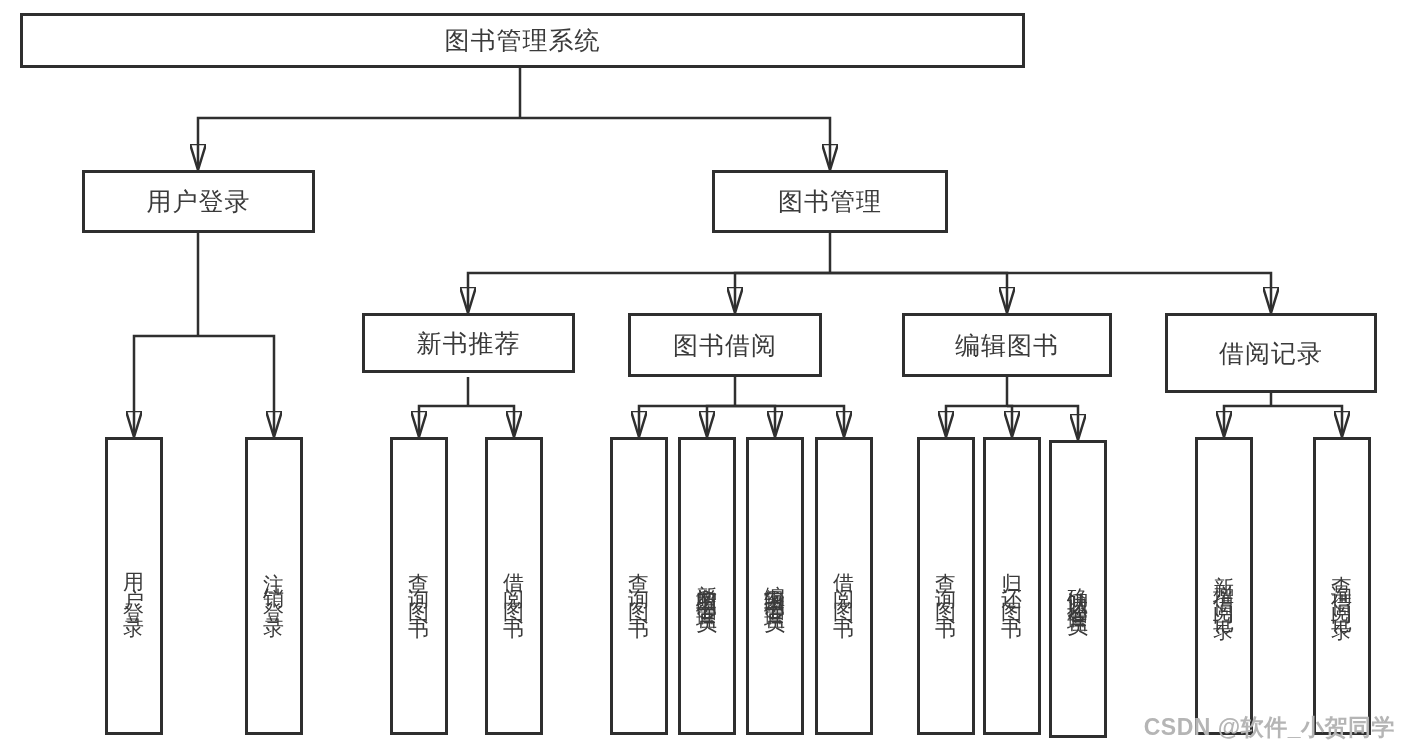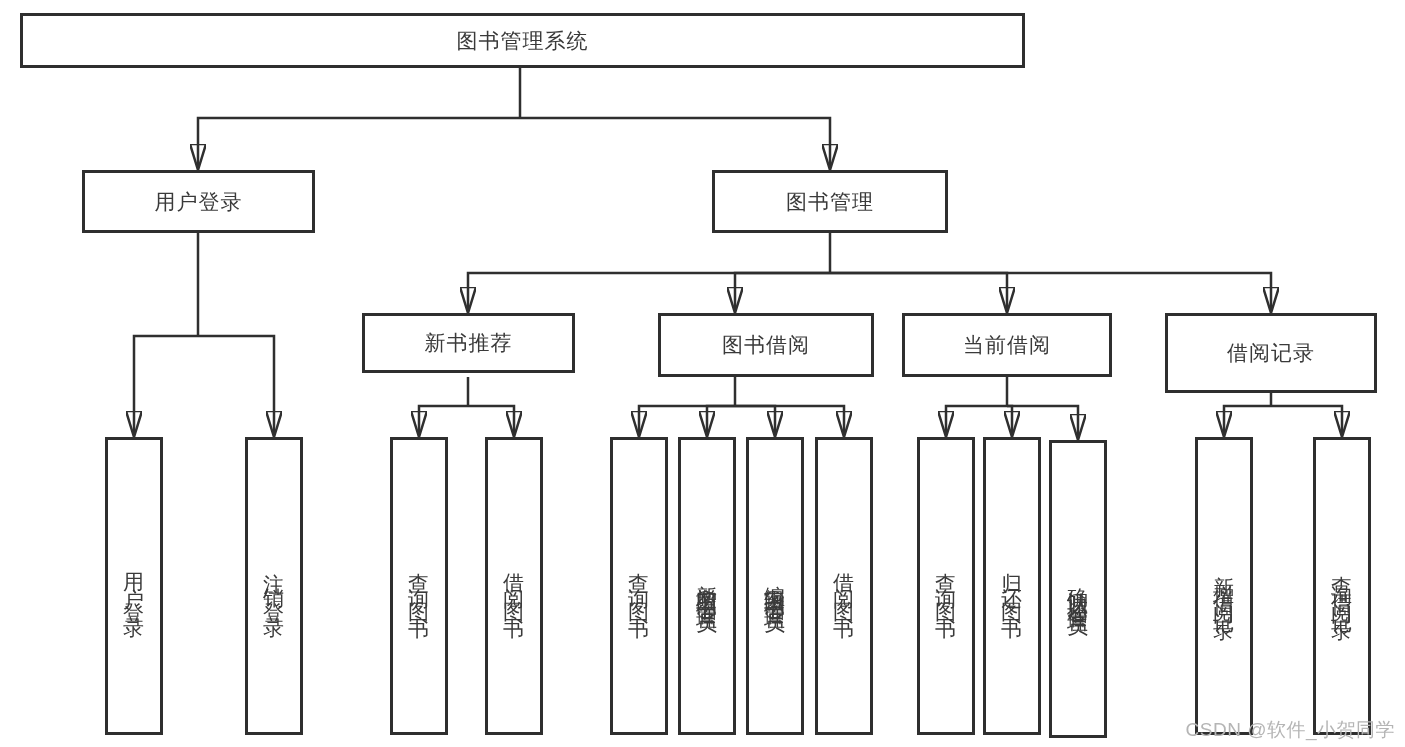--- a/index.html
+++ b/index.html
@@ -12,42 +12,42 @@
     color:#3a3a3a;
   }
   .wires{position:absolute;left:0;top:0;z-index:0;}
   .wires path{stroke:#2f2f2f;stroke-width:2.5;fill:none;}
   .box{
     position:absolute;box-sizing:border-box;
     background:#ffffff;border:3px solid #2f2f2f;
     display:flex;align-items:center;justify-content:center;
     z-index:1;text-align:center;
   }
-  .box.h span{font-size:21px;letter-spacing:1px;white-space:nowrap;}
+  .box.h span{font-size:25px;letter-spacing:1px;white-space:nowrap;}
   .box.v span{
     writing-mode:vertical-rl;
     text-orientation:mixed;
     font-size:21px;
     line-height:1;
     white-space:nowrap;
   }
   .len4{letter-spacing:15px;}
   .len6{letter-spacing:9px;}
   .len9{letter-spacing:4px;}
   .watermark{
     position:absolute;right:10px;bottom:4px;
-    font-size:19px;color:#b5b5b5;z-index:2;
-    letter-spacing:.5px;white-space:nowrap;
+    font-size:23px;color:#b5b5b5;z-index:2;
+    letter-spacing:.5px;white-space:nowrap;font-weight:bold;
   }
   
   #n-root{left:20px;top:13px;width:1005px;height:55px;}
   #n-user-login{left:82px;top:170px;width:233px;height:63px;}
   #n-book-mgmt{left:712px;top:170px;width:236px;height:63px;}
   #n-new-book{left:362px;top:313px;width:213px;height:60px;}
-  #n-book-borrow{left:628px;top:313px;width:216px;height:64px;margin-left:30px;}
+  #n-book-borrow{left:628px;top:313px;width:194px;height:64px;}
   #n-cur-borrow{left:902px;top:313px;width:210px;height:64px;}
   #n-borrow-rec{left:1165px;top:313px;width:212px;height:80px;}
   .leaf{top:437px;width:58px;height:298px;}
   #n-user-login-leaf{left:105px;}
   #n-logout{left:245px;}
   #n-query-book-rec{left:390px;}
   #n-borrow-book-rec{left:485px;}
   #n-query-book-bor{left:610px;}
   #n-add-book{left:678px;}
   #n-edit-book{left:746px;}
@@ -115,21 +115,21 @@
     <span>图书管理</span>
   </div>
 
   <div id="n-new-book" class="box h">
     <span>新书推荐</span>
   </div>
   <div id="n-book-borrow" class="box h">
     <span>图书借阅</span>
   </div>
   <div id="n-cur-borrow" class="box h">
-    <span>当前借阅</span>
+    <span>编辑图书</span>
   </div>
   <div id="n-borrow-rec" class="box h">
     <span>借阅记录</span>
   </div>
 
   <div id="n-user-login-leaf" class="box v leaf">
     <span class="len4">用户登录</span>
   </div>
   <div id="n-logout" class="box v leaf">
     <span class="len4">注销登录</span>

